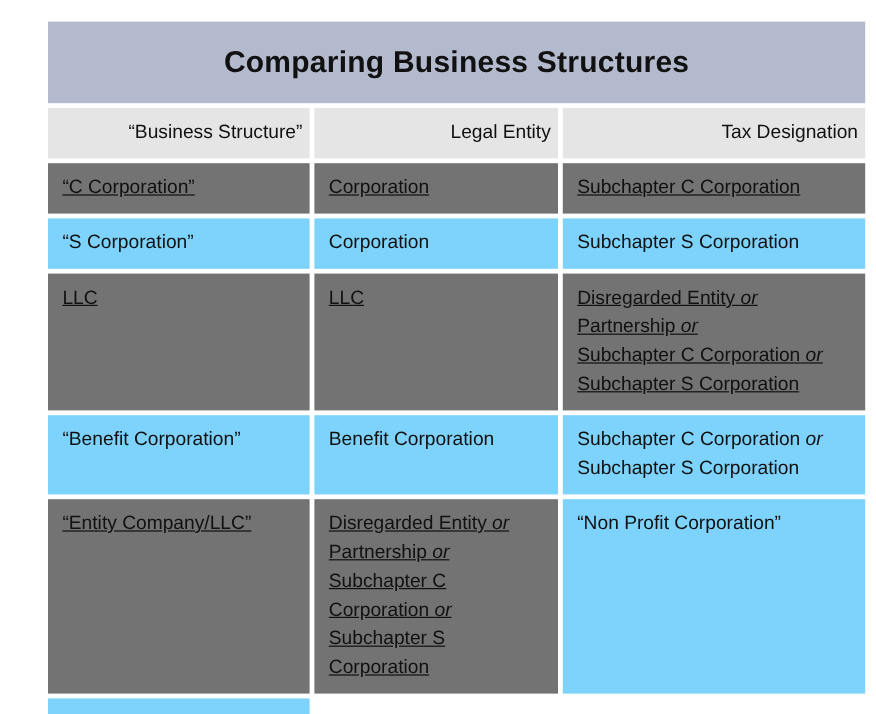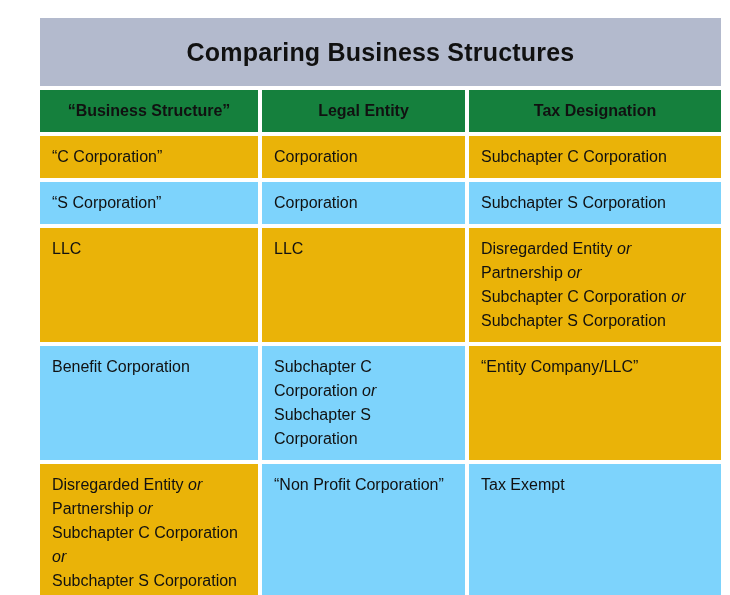--- a/index.html
+++ b/index.html
@@ -41,27 +41,27 @@
     background: #ffffff;
   }
   .cell {
     font-size: 16px;
     line-height: 24px;
     padding: 9px 12px;
     box-sizing: border-box;
     text-align: left;
   }
   .head {
-    background: #15803d;
-    font-weight: bold;
-    text-align: center;
+    background: #e5e5e5;
+    font-weight: normal;
+    text-align: right;
     padding: 9px 6px;
     min-height: 42px;
   }
-  .light  { background: #eab308; }
+  .light  { background: #737373; text-decoration: underline; }
   .medium { background: #7dd3fc; }
   .or { font-style: italic; }
 </style>
 </head>
 <body>
 
 <div class="table-wrap">
   <div class="title-bar">Comparing Business Structures</div>
   <div class="grid">
     <div class="cell head">“Business Structure”</div>
@@ -82,20 +82,21 @@
 
   <div class="cell light">LLC</div>
   <div class="cell light">LLC</div>
   <div class="cell light">
         <div><span>Disregarded Entity</span> <span class="or">or</span></div>
         <div><span>Partnership</span> <span class="or">or</span></div>
         <div><span>Subchapter C Corporation</span> <span class="or">or</span></div>
         <div><span>Subchapter S Corporation</span></div>
       </div>
 
+  <div class="cell medium">“Benefit Corporation”</div>
   <div class="cell medium">Benefit Corporation</div>
   <div class="cell medium">
         <div><span>Subchapter C Corporation</span> <span class="or">or</span></div>
         <div><span>Subchapter S Corporation</span></div>
       </div>
 
   <div class="cell light">“Entity Company/LLC”</div>
   <div class="cell light">
         <div><span>Disregarded Entity</span> <span class="or">or</span></div>
         <div><span>Partnership</span> <span class="or">or</span></div>

